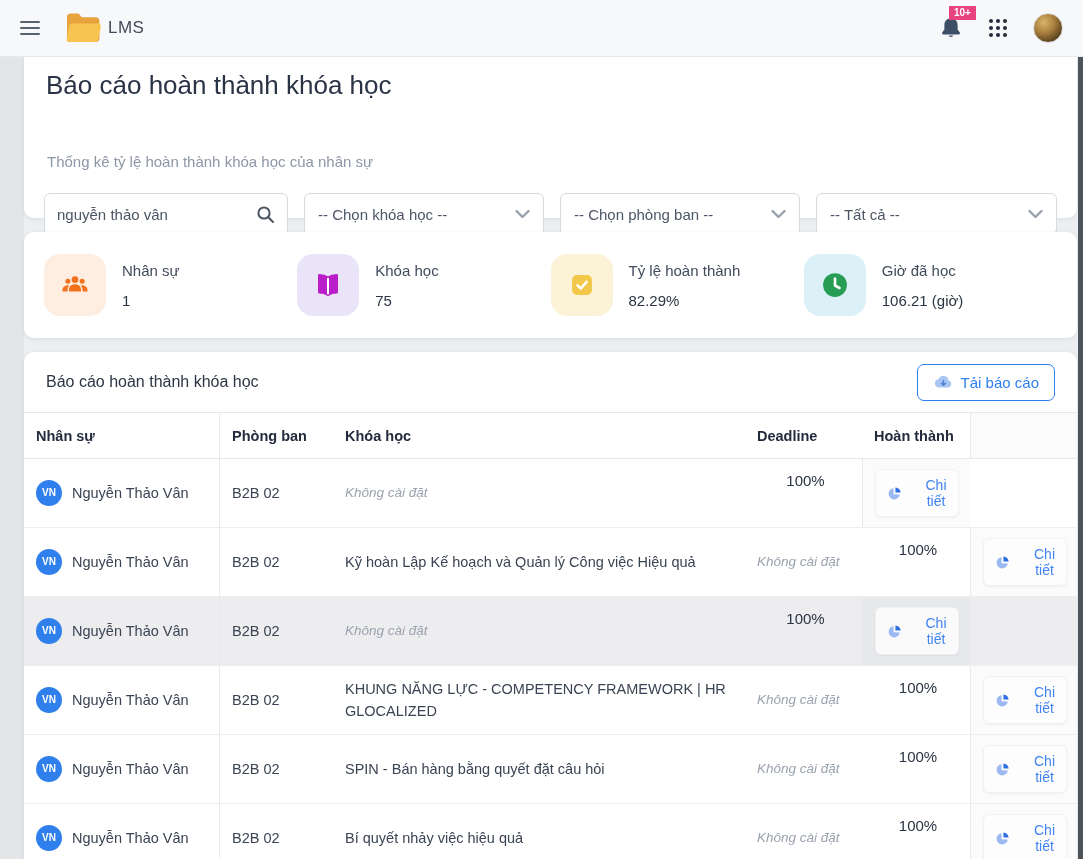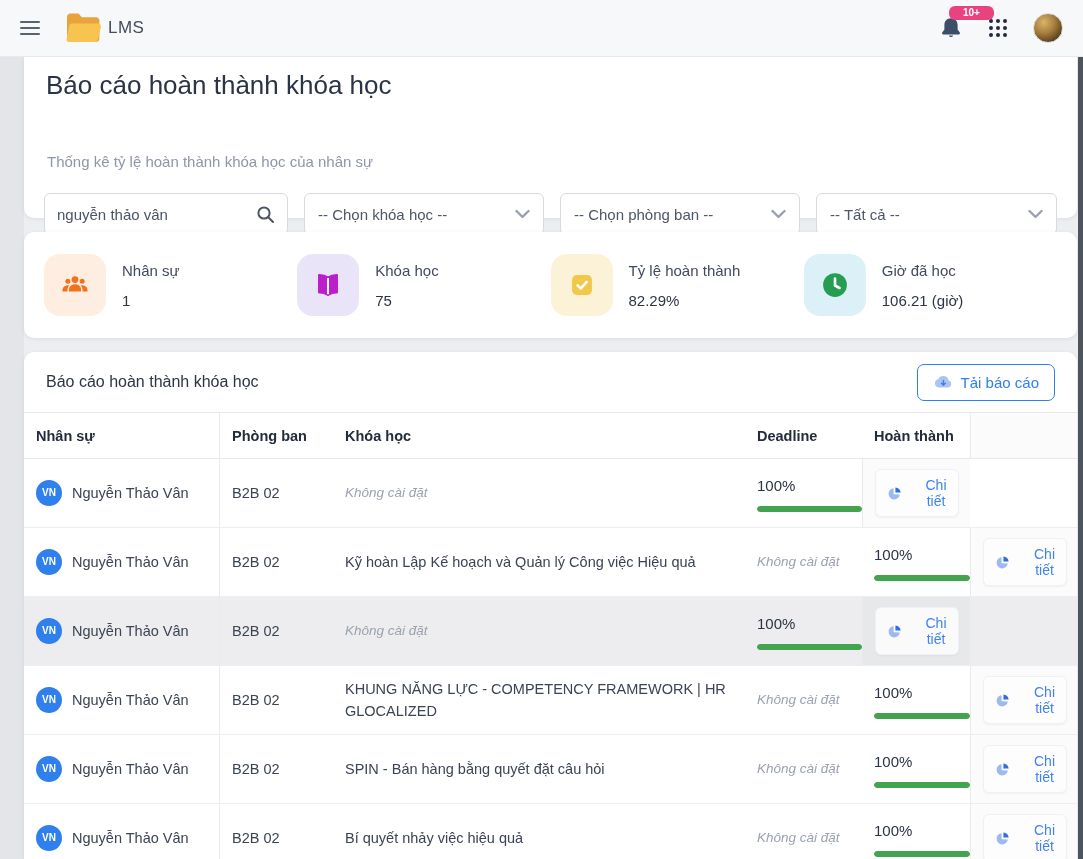--- a/index.html
+++ b/index.html
@@ -15,21 +15,21 @@
     display:flex; align-items:center; padding:0 20px;
   }
   .hamburger { width:20px; display:flex; flex-direction:column; gap:4px; cursor:pointer; margin-right:22px; }
   .hamburger span { height:2px; background:#5a6270; border-radius:1px; }
   .brand { display:flex; align-items:center; gap:4px; }
   .brand-text { font-size:17px; color:#454d5c; letter-spacing:.5px; }
   .nav-right { margin-left:auto; display:flex; align-items:center; gap:26px; }
   .bell-wrap { position:relative; cursor:pointer; }
   .badge {
     position:absolute; top:-9px; left:10px; background:#e8437f; color:#fff;
-    font-size:10px; font-weight:bold; border-radius:6px; padding:2px 14px; line-height:1;
+    font-size:10px; font-weight:bold; border-radius:0; padding:2px 5px; line-height:1;
   }
   .grid-icon { display:grid; grid-template-columns:repeat(3,4px); grid-gap:3px; cursor:pointer; }
   .grid-icon i { width:4px; height:4px; border-radius:50%; background:#252b3b; }
   .avatar-img {
     width:30px; height:30px; border-radius:50%; cursor:pointer;
     background:radial-gradient(circle at 35% 30%, #d8b46a 0%, #a97f3e 40%, #5c431f 75%, #33250f 100%);
     border:1px solid #d9dce1;
   }
   .left-gutter { position:absolute; top:57px; left:0; width:24px; bottom:0; background:#e3e5e9; }
   .scroll-strip { position:absolute; top:57px; right:0; width:5px; bottom:0; background:#4e545c; z-index:7; }
@@ -85,21 +85,21 @@
   .td { display:flex; align-items:center; padding:10px 12px; font-size:14.5px; color:#3b4453; line-height:1.55; }
   .col-fixed-l { border-right:1px solid #e8eaee; }
   .col-fixed-r { border-left:1px solid #e8eaee; background:#fbfbfc; justify-content:center; }
   .thead .col-fixed-r { background:#fbfbfc; }
   .avatar-badge {
     width:26px; height:26px; min-width:26px; border-radius:50%; background:#2f80ed;
     color:#fff; font-size:10px; font-weight:bold; display:flex; align-items:center; justify-content:center;
     margin-right:10px;
   }
   .td-deadline { font-style:italic; font-size:13.5px; color:#9aa2ae; }
-  .td-completion { flex-direction:column; align-items:stretch; justify-content:center; gap:8px; padding-right:0; }
+  .td-completion { flex-direction:row; align-items:stretch; justify-content:center; gap:8px; padding-right:0; }
   .completion-value { font-size:15px; color:#2b3442; }
   .progress-track { height:6px; border-radius:3px; background:transparent; overflow:hidden; }
   .progress-fill { height:6px; border-radius:3px; background:#44a34e; }
   .detail-btn {
     display:flex; align-items:center; gap:24px; cursor:pointer;
     background:#fdfdfe; border:1px solid #eef1f5; border-radius:6px;
     box-shadow:0 1px 2px rgba(30,40,60,.05);
     padding:7px 11px; font-size:14px; color:#4083f0;
   }
   .trow.hl { background:#ededef; }

